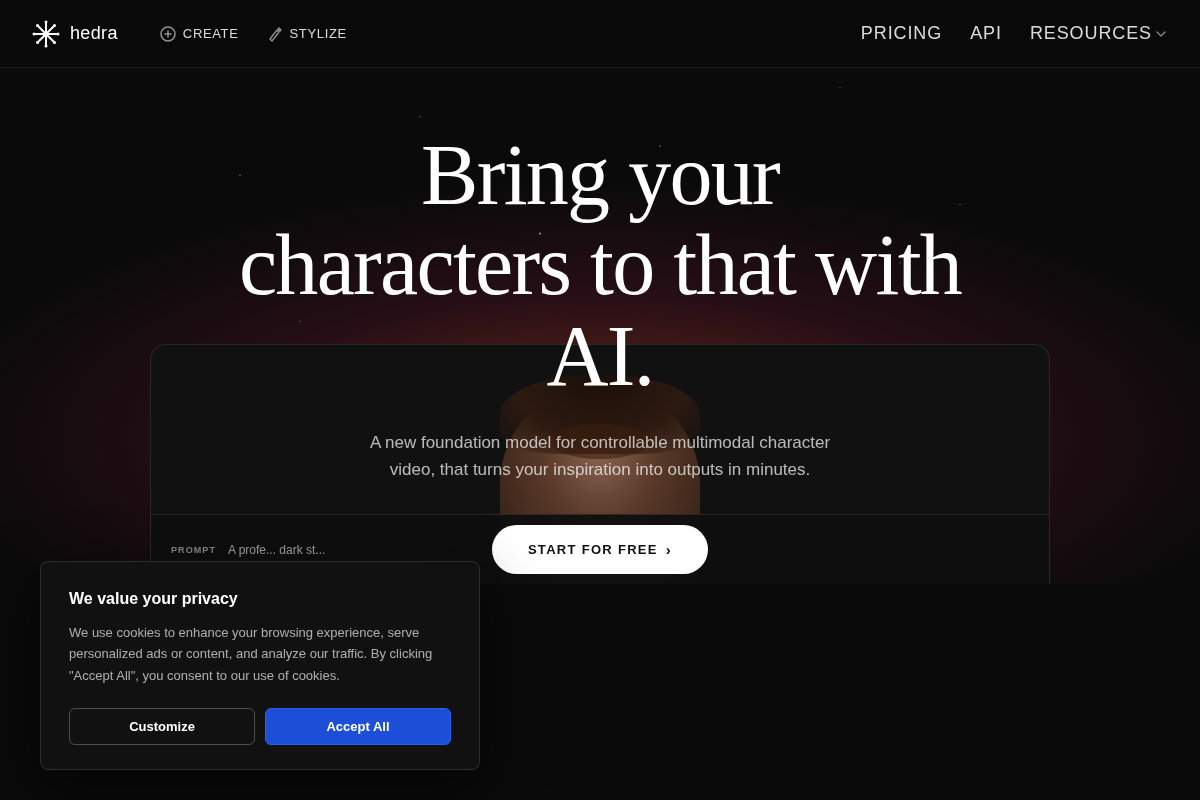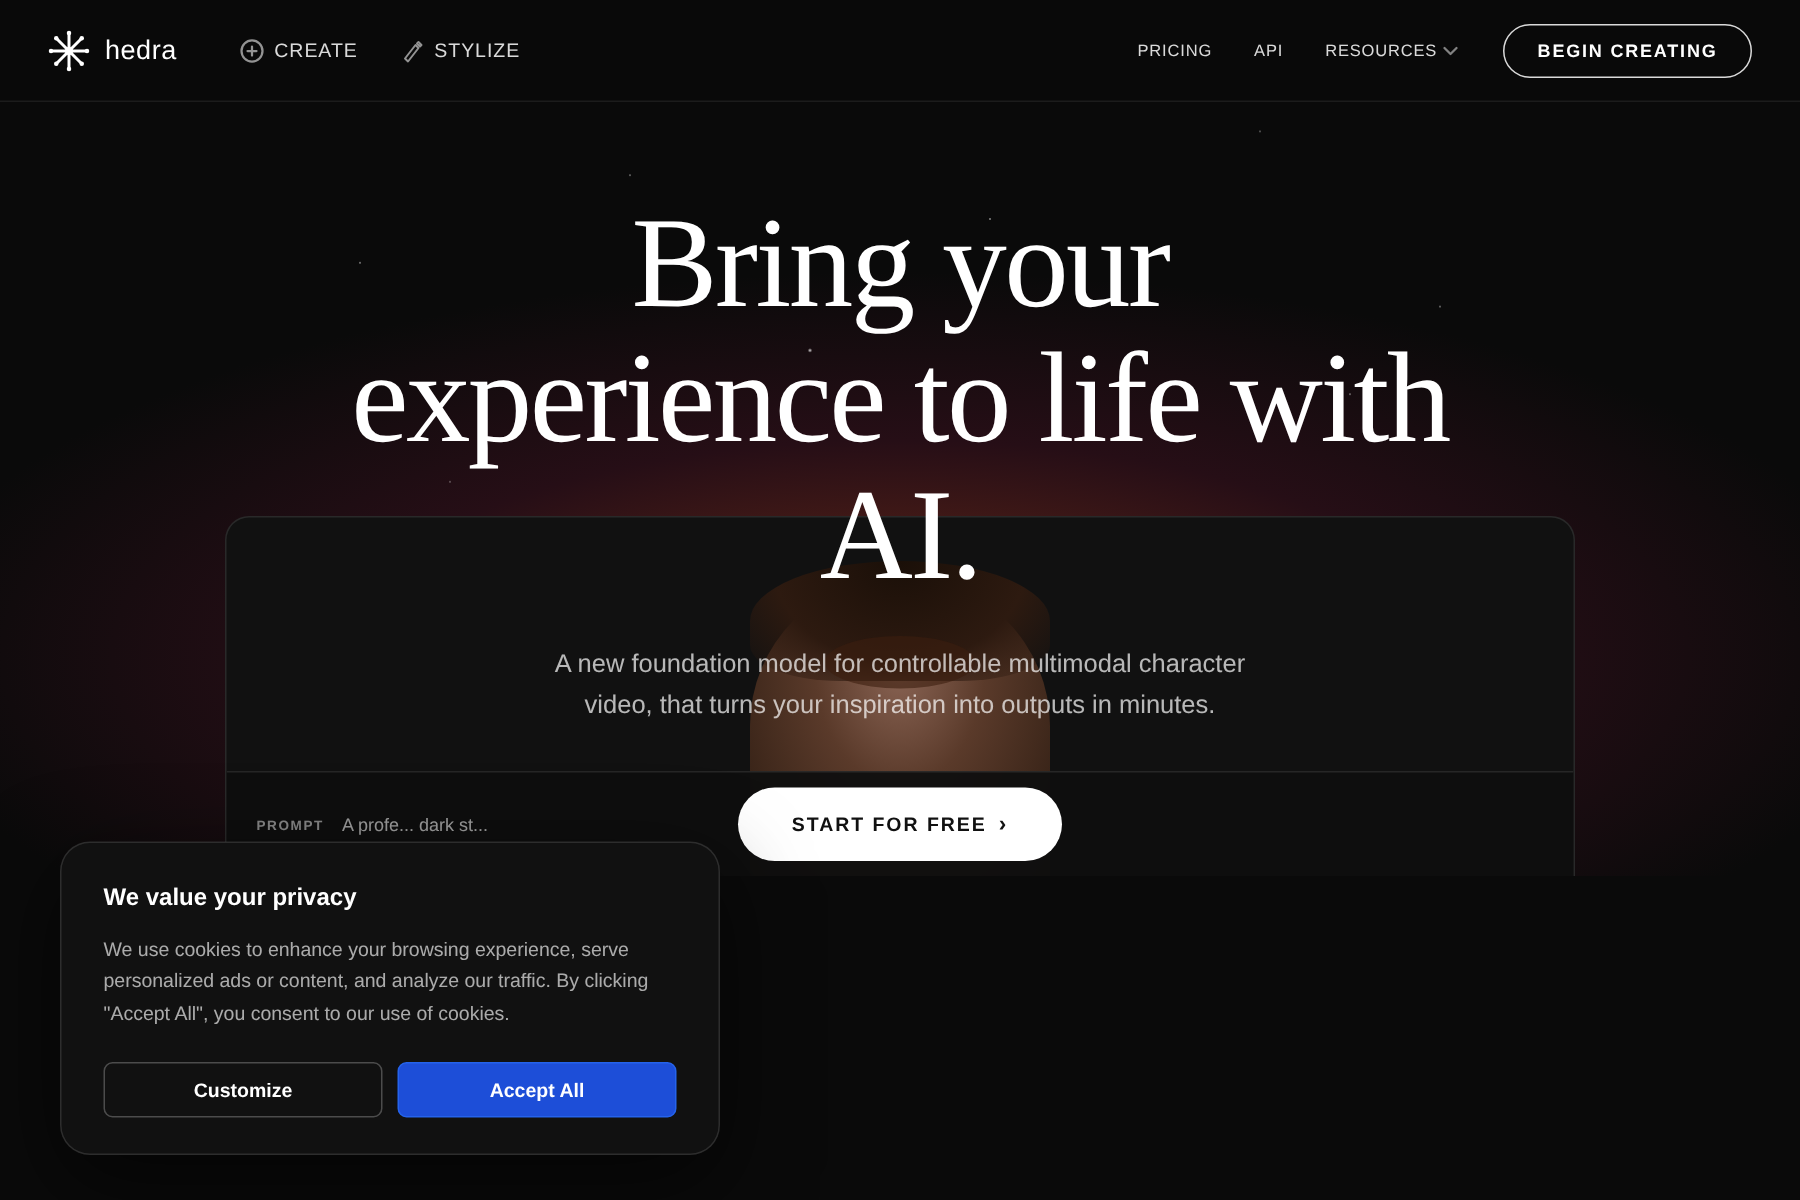--- a/index.html
+++ b/index.html
@@ -79,21 +79,21 @@
     }
 
     .nav-right {
       display: flex;
       align-items: center;
       gap: 28px;
     }
 
     .nav-link {
       color: rgba(255,255,255,0.85);
-      font-size: 11px;
+      font-size: 18px;
       font-weight: 500;
       letter-spacing: 0.05em;
       text-decoration: none;
       cursor: pointer;
     }
 
     .resources-link {
       display: flex;
       align-items: center;
       gap: 2px;
@@ -283,21 +283,21 @@
     }
 
     
     .cookie-banner {
       position: fixed;
       bottom: 30px;
       left: 40px;
       width: 440px;
       background: #111;
       border: 1px solid rgba(255,255,255,0.12);
-      border-radius: 20px;
+      border-radius: 8px;
       padding: 28px 28px 24px;
       z-index: 200;
       box-shadow: 0 20px 60px rgba(0,0,0,0.6);
     }
 
     .cookie-title {
       font-size: 16px;
       font-weight: 700;
       color: #fff;
       margin-bottom: 14px;
@@ -391,31 +391,30 @@
     </a>
     <a class="nav-link">
       <span>API</span>
     </a>
     <a class="nav-link resources-link">
       <span>RESOURCES</span>
       <svg class="chevron-icon" viewBox="0 0 14 14" fill="none">
         <path d="M3 5l4 4 4-4" stroke="rgba(255,255,255,0.7)" stroke-width="1.5" stroke-linecap="round" stroke-linejoin="round"></path>
       </svg>
     </a>
-    <button class="begin-btn">BEGIN CREATING</button>
   </div>
 </nav>
 
 <section class="hero">
   <div class="hero-bg"></div>
 
   <div class="hero-content">
     <h1 class="hero-title">
       <span>Bring your</span><br>
-      <span>experience to life with AI.</span>
+      <span>characters to that with AI.</span>
     </h1>
     <p class="hero-subtitle">A new foundation model for controllable multimodal character video, that turns your inspiration into outputs in minutes.</p>
     <button class="start-btn">
       <span>START FOR FREE</span>
       <span class="start-btn-arrow">›</span>
     </button>
   </div>
 
   <div class="demo-preview">
     <div class="demo-face"></div>

